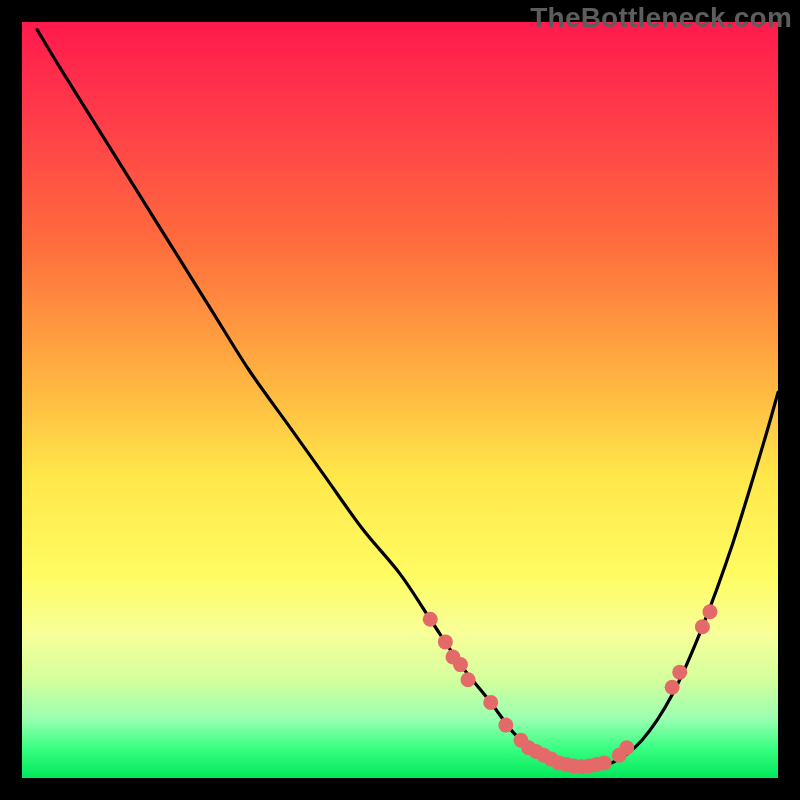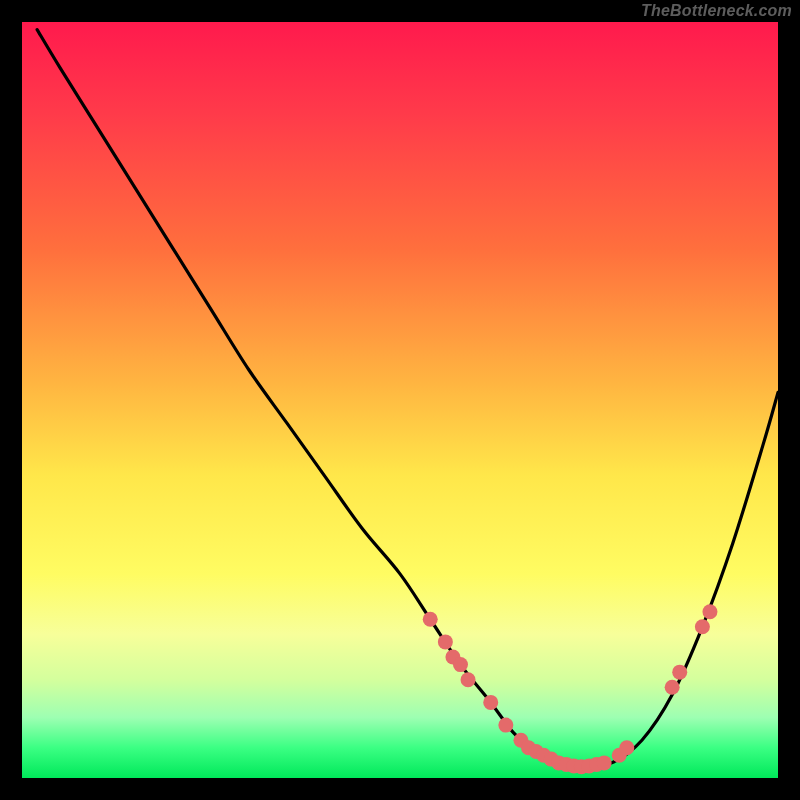--- a/index.html
+++ b/index.html
@@ -36,25 +36,24 @@
     position: absolute;
     left: 22px;
     top: 22px;
     width: 756px;
     height: 756px;
   }
   .watermark {
     position: absolute;
     top: 2px;
     right: 8px;
-    font-size: 16px;
+    font-size: 28px;
     font-weight: 600;
     color: #5d5d5d;
     letter-spacing: 0.2px;
-    font-style: italic;
   }
 </style>
 </head>
 <body>
 
 <div class="plot-bg"></div>
 
 <svg class="svg-layer" viewBox="0 0 756 756" preserveAspectRatio="none">
   <path id="curve-path" fill="none" stroke="#000000" stroke-width="3.2" stroke-linecap="round" d="M 15.120000000000001,7.560000000000059 C 18.900000000000002,13.860000000000053 27.720000000000006,28.980000000000018 37.800000000000004,45.360000000000014 C 47.88,61.74000000000001 63.00000000000001,85.68000000000005 75.60000000000001,105.84000000000003 C 88.2,126.00000000000001 100.79999999999998,146.15999999999994 113.39999999999999,166.31999999999994 C 126,186.47999999999993 138.60000000000002,206.64000000000004 151.20000000000002,226.80000000000007 C 163.8,246.9600000000001 176.4,267.12000000000006 189,287.28000000000003 C 201.6,307.44 214.2,328.86 226.79999999999998,347.76 C 239.39999999999998,366.65999999999997 251.99999999999994,383.04 264.59999999999997,400.68 C 277.2,418.32 289.8,435.96 302.40000000000003,453.59999999999997 C 315.00000000000006,471.23999999999995 327.6,490.14 340.2,506.52 C 352.79999999999995,522.9 366.65999999999997,536.76 378,551.88 C 389.34000000000003,567 398.16,582.12 408.24,597.24 C 418.32,612.36 428.4,628.74 438.47999999999996,642.6 C 448.55999999999995,656.46 459.9,669.06 468.71999999999997,680.4 C 477.53999999999996,691.74 483.84000000000003,702.45 491.40000000000003,710.64 C 498.96000000000004,718.8299999999999 506.52000000000004,724.5 514.08,729.54 C 521.64,734.5799999999999 529.2,738.36 536.76,740.88 C 544.3199999999999,743.4 550.6199999999999,744.66 559.4399999999999,744.66 C 568.26,744.66 579.6,745.29 589.6800000000001,740.88 C 599.7600000000001,736.47 609.8399999999999,729.5400000000001 619.92,718.2 C 630,706.86 640.0799999999999,691.74 650.16,672.84 C 660.24,653.94 670.3199999999999,630 680.4,604.8 C 690.48,579.5999999999999 700.56,551.88 710.64,521.64 C 720.72,491.4 733.3199999999999,448.56 740.88,423.36 C 748.44,398.16 753.48,379.26 756,370.44"></path>
   <g id="marker-layer">

